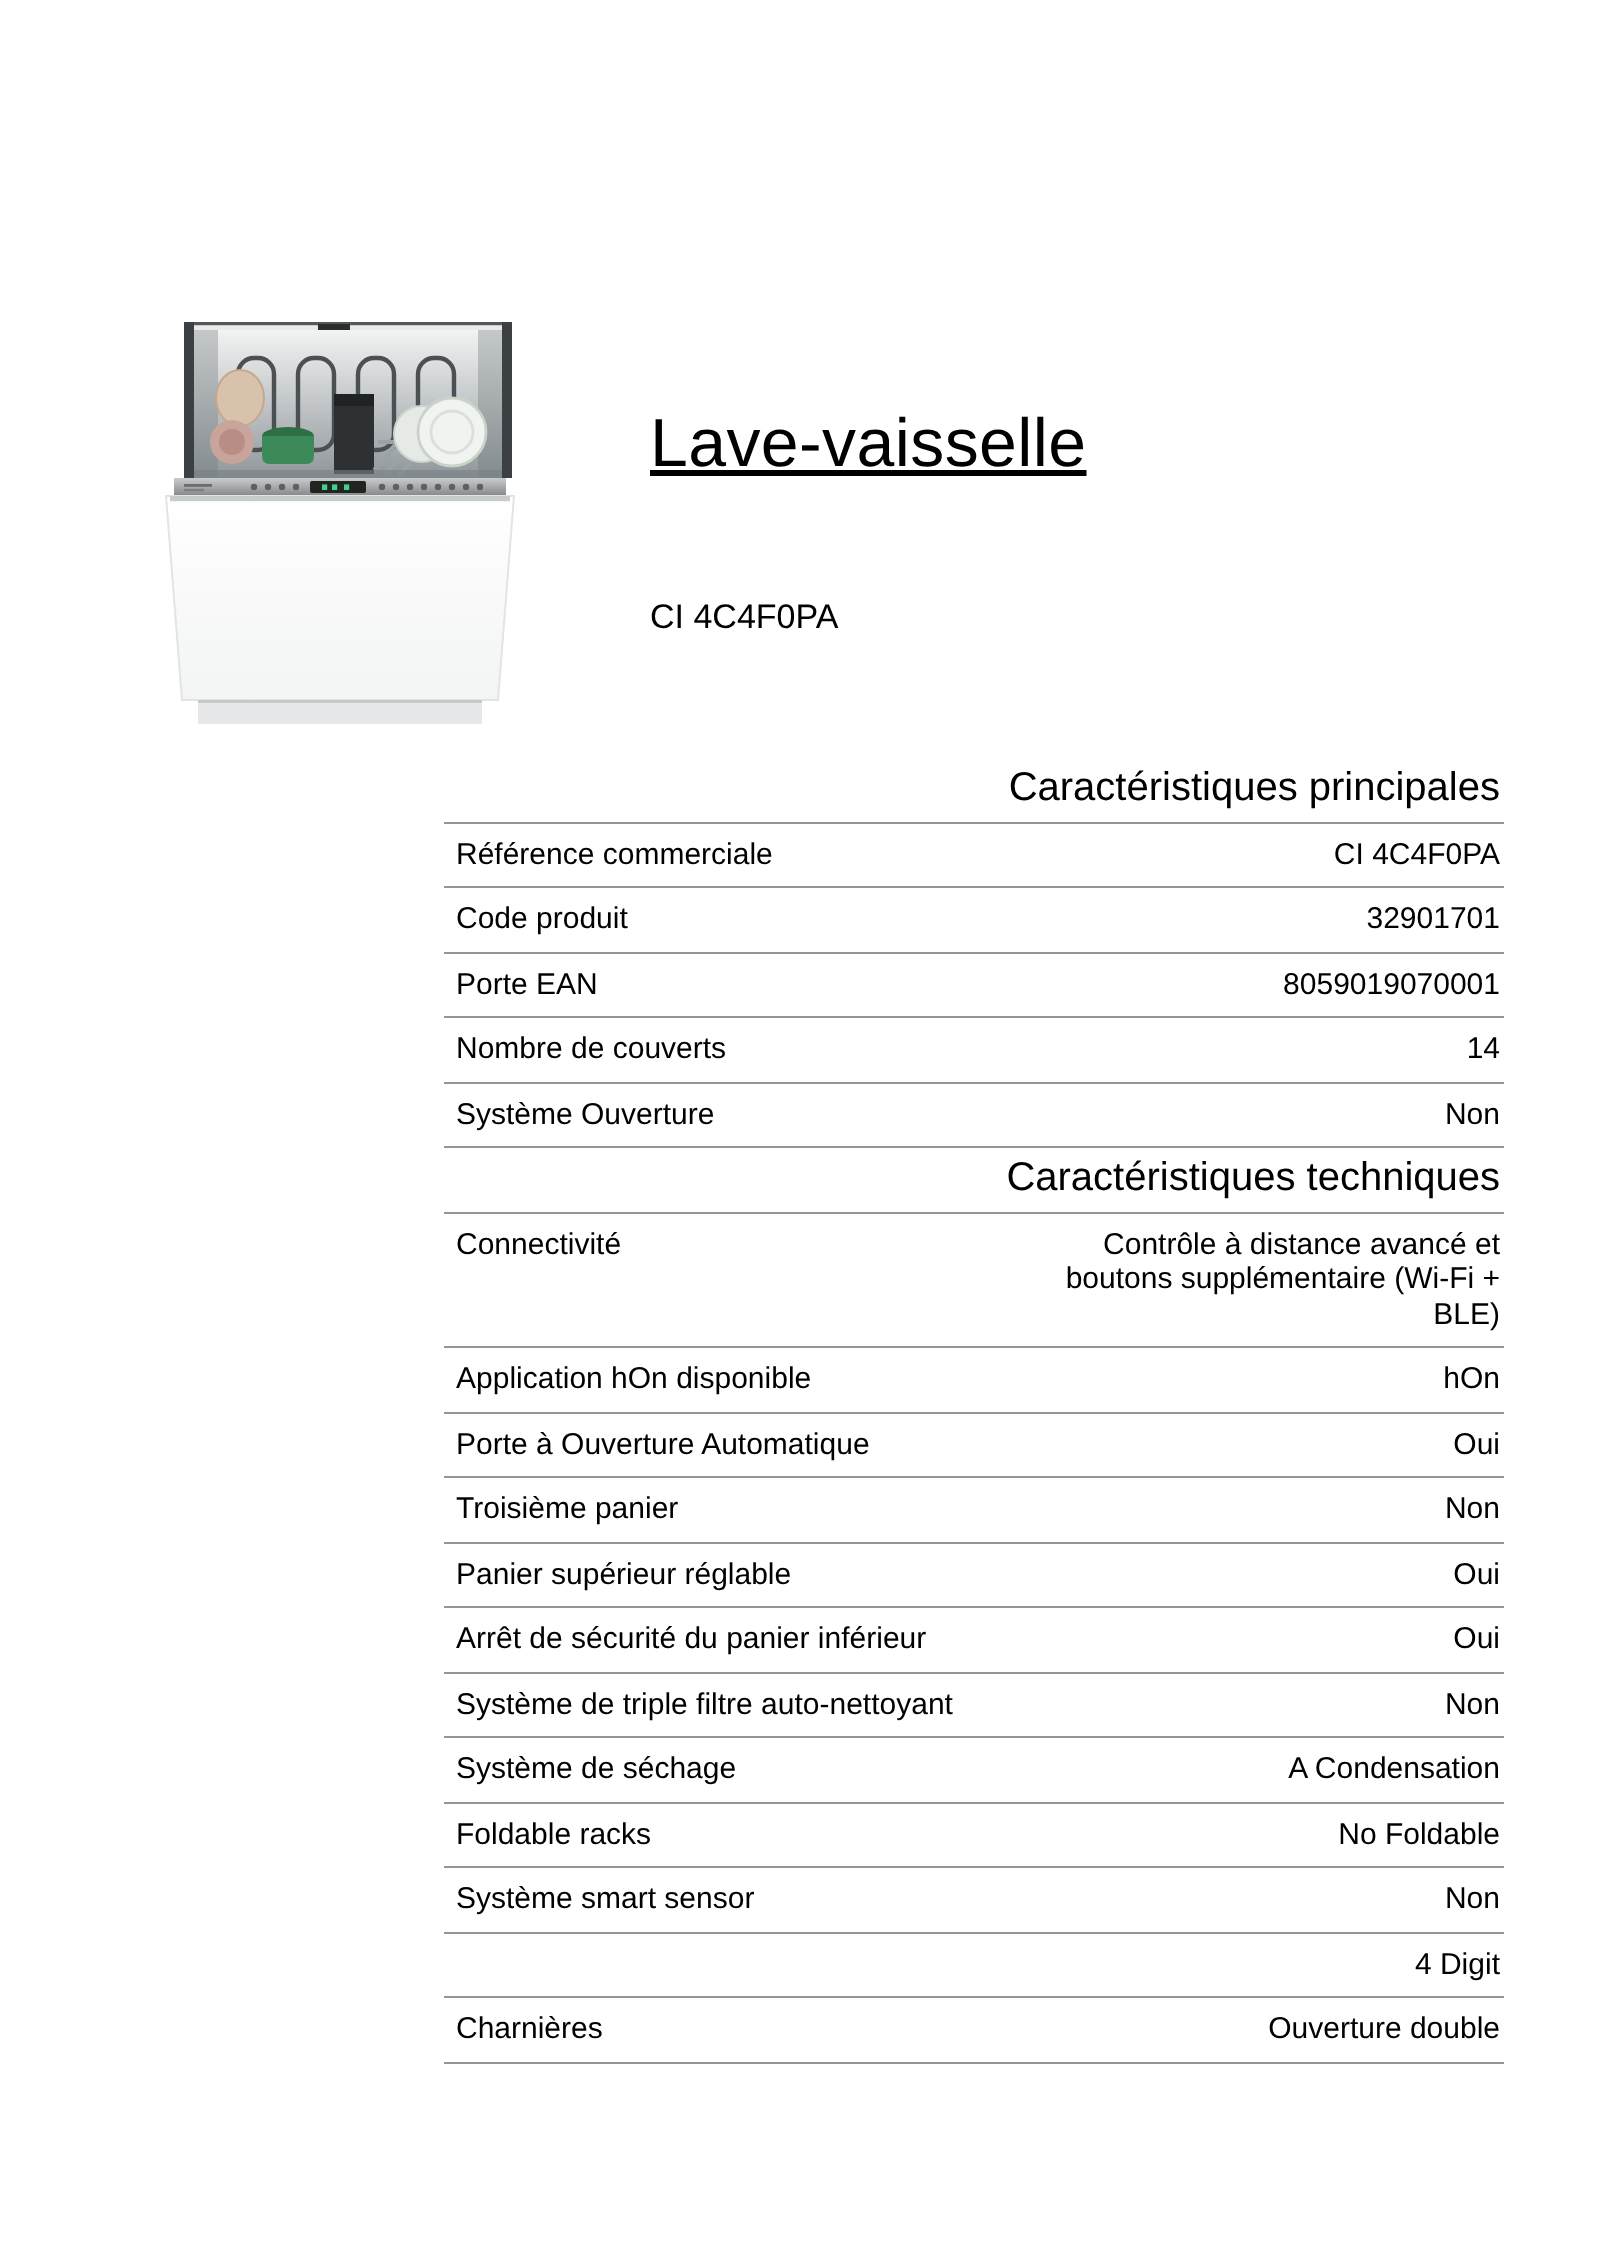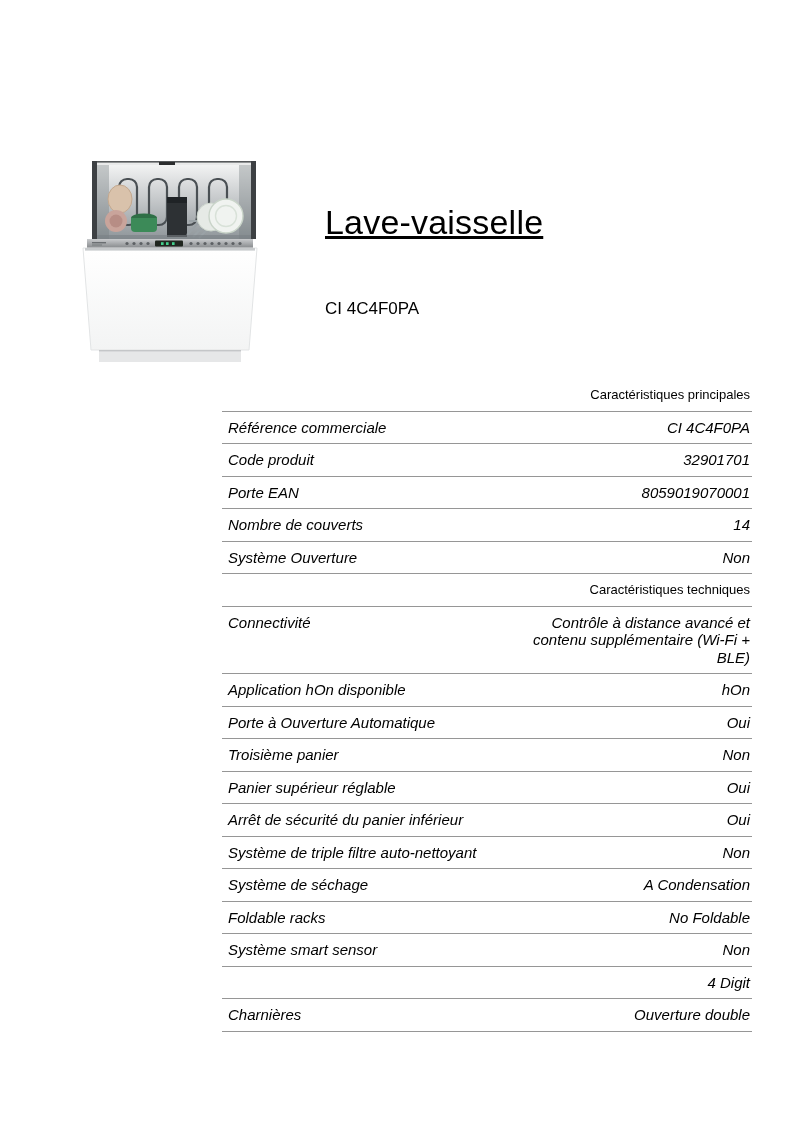--- a/index.html
+++ b/index.html
@@ -22,31 +22,30 @@
   }
   .model {
     position: absolute; left: 325px; top: 299px;
     font-size: 17px; line-height: 20px;
   }
   .spec {
     position: absolute; left: 222px; top: 379px; width: 530px;
   }
   .section-header {
     text-align: right;
-    font-size: 13px; line-height: 17.5px;
+    font-size: 20px; line-height: 17.5px;
     padding: 7px 2px 7px 6px;
     border-bottom: 1px solid var(--divider);
   }
   .spec-row {
     display: flex; justify-content: space-between; align-items: flex-start;
     gap: 8px;
     font-size: 15px; line-height: 17.5px;
     padding: 7px 2px 7px 6px;
     border-bottom: 1px solid var(--divider);
-    font-style: italic;
   }
   .spec-row .label { max-width: 256px; text-align: left; }
   .spec-row .value { max-width: 240px; margin-left: auto; text-align: right; }
 </style>
 </head>
 <body>
 
 <main>
 
   <figure class="figure" aria-hidden="true">
@@ -157,21 +156,21 @@
         <div class="label">Nombre de couverts</div>
         <div class="value">14</div>
       </div>
       <div class="spec-row">
         <div class="label">Système Ouverture</div>
         <div class="value">Non</div>
       </div>
       <div class="section-header">Caractéristiques techniques</div>
       <div class="spec-row">
         <div class="label">Connectivité</div>
-        <div class="value">Contrôle à distance avancé et contenu supplémentaire (Wi-Fi + BLE)</div>
+        <div class="value">Contrôle à distance avancé et boutons supplémentaire (Wi-Fi + BLE)</div>
       </div>
       <div class="spec-row">
         <div class="label">Application hOn disponible</div>
         <div class="value">hOn</div>
       </div>
       <div class="spec-row">
         <div class="label">Porte à Ouverture Automatique</div>
         <div class="value">Oui</div>
       </div>
       <div class="spec-row">

